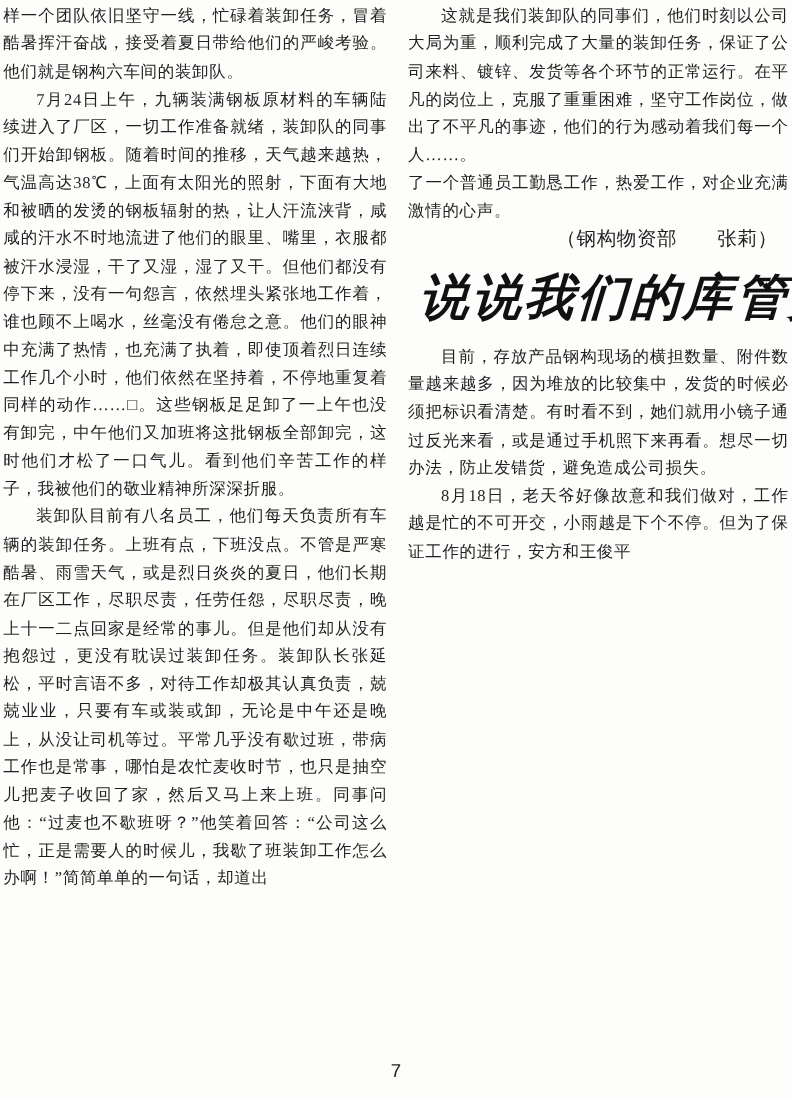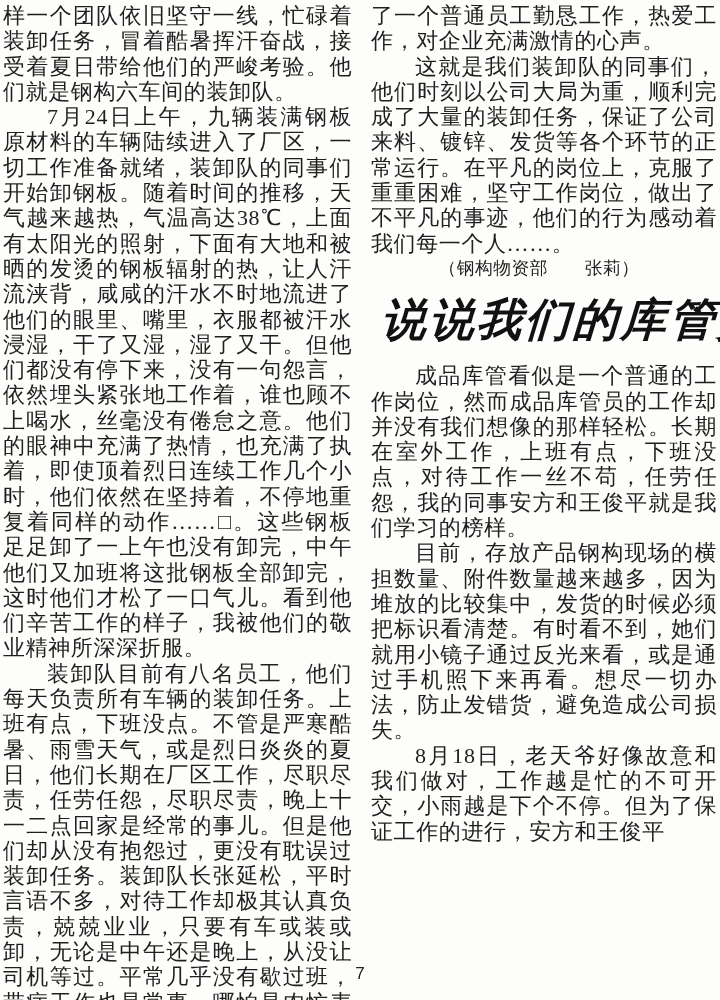--- a/index.html
+++ b/index.html
@@ -17,32 +17,32 @@
     color: #1f1f1f;
   }
   .col {
     position: absolute;
     top: 3px;
   }
   .col-left  { left: 3px;   width: 349px; }
   .col-right { left: 371px; width: 346px; }
   .para {
     margin: 0;
-    font-size: 22px;
+    font-size: 15px;
     line-height: 25.3px;
     text-align: justify;
     text-indent: 2em;
     letter-spacing: 0.6px;
   }
   .para.no-indent { text-indent: 0; }
   .byline {
     margin: 0;
     font-size: 17.8px;
     line-height: 25.3px;
-    text-align: center;
+    text-align: right;
     text-indent: 0;
     padding-right: 10px;
     letter-spacing: 0.5px;
   }
   .calligraphy-title {
     margin: 5px 0 9px 10px;
     font-size: 45px;
     line-height: 68px;
     font-weight: bold;
     font-style: italic;
@@ -68,26 +68,25 @@
 
 <div class="page">
 
   <div class="col col-left">
     <p class="para no-indent">样一个团队依旧坚守一线，忙碌着装卸任务，冒着酷暑挥汗奋战，接受着夏日带给他们的严峻考验。他们就是钢构六车间的装卸队。</p>
     <p class="para">7月24日上午，九辆装满钢板原材料的车辆陆续进入了厂区，一切工作准备就绪，装卸队的同事们开始卸钢板。随着时间的推移，天气越来越热，气温高达38℃，上面有太阳光的照射，下面有大地和被晒的发烫的钢板辐射的热，让人汗流浃背，咸咸的汗水不时地流进了他们的眼里、嘴里，衣服都被汗水浸湿，干了又湿，湿了又干。但他们都没有停下来，没有一句怨言，依然埋头紧张地工作着，谁也顾不上喝水，丝毫没有倦怠之意。他们的眼神中充满了热情，也充满了执着，即使顶着烈日连续工作几个小时，他们依然在坚持着，不停地重复着同样的动作……□。这些钢板足足卸了一上午也没有卸完，中午他们又加班将这批钢板全部卸完，这时他们才松了一口气儿。看到他们辛苦工作的样子，我被他们的敬业精神所深深折服。</p>
     <p class="para">装卸队目前有八名员工，他们每天负责所有车辆的装卸任务。上班有点，下班没点。不管是严寒酷暑、雨雪天气，或是烈日炎炎的夏日，他们长期在厂区工作，尽职尽责，任劳任怨，尽职尽责，晚上十一二点回家是经常的事儿。但是他们却从没有抱怨过，更没有耽误过装卸任务。装卸队长张延松，平时言语不多，对待工作却极其认真负责，兢兢业业，只要有车或装或卸，无论是中午还是晚上，从没让司机等过。平常几乎没有歇过班，带病工作也是常事，哪怕是农忙麦收时节，也只是抽空儿把麦子收回了家，然后又马上来上班。同事问他：“过麦也不歇班呀？”他笑着回答：“公司这么忙，正是需要人的时候儿，我歇了班装卸工作怎么办啊！”简简单单的一句话，却道出</p>
   </div>
 
   <div class="col col-right">
+    <p class="para">这就是我们装卸队的同事们，他们时刻以公司大局为重，顺利完成了大量的装卸任务，保证了公司来料、镀锌、发货等各个环节的正常运行。在平凡的岗位上，克服了重重困难，坚守工作岗位，做出了不平凡的事迹，他们的行为感动着我们每一个人……。</p>
     <p class="para no-indent">了一个普通员工勤恳工作，热爱工作，对企业充满激情的心声。</p>
-    <p class="para">这就是我们装卸队的同事们，他们时刻以公司大局为重，顺利完成了大量的装卸任务，保证了公司来料、镀锌、发货等各个环节的正常运行。在平凡的岗位上，克服了重重困难，坚守工作岗位，做出了不平凡的事迹，他们的行为感动着我们每一个人……。</p>
     <p class="byline">（钢构物资部　　张莉）</p>
 
     <h2 class="calligraphy-title">说说我们的库管员</h2>
 
-    <p class="para">成品库管看似是一个普通的工作岗位，然而成品库管员的工作却并没有我们想像的那样轻松。长期在室外工作，上班有点，下班没点，对待工作一丝不苟，任劳任怨，我的同事安方和王俊平就是我们学习的榜样。</p>
     <p class="para">目前，存放产品钢构现场的横担数量、附件数量越来越多，因为堆放的比较集中，发货的时候必须把标识看清楚。有时看不到，她们就用小镜子通过反光来看，或是通过手机照下来再看。想尽一切办法，防止发错货，避免造成公司损失。</p>
     <p class="para">8月18日，老天爷好像故意和我们做对，工作越是忙的不可开交，小雨越是下个不停。但为了保证工作的进行，安方和王俊平</p>
   </div>
 
   <div class="page-number">7</div>
 
 </div>
 
 </body></html>

